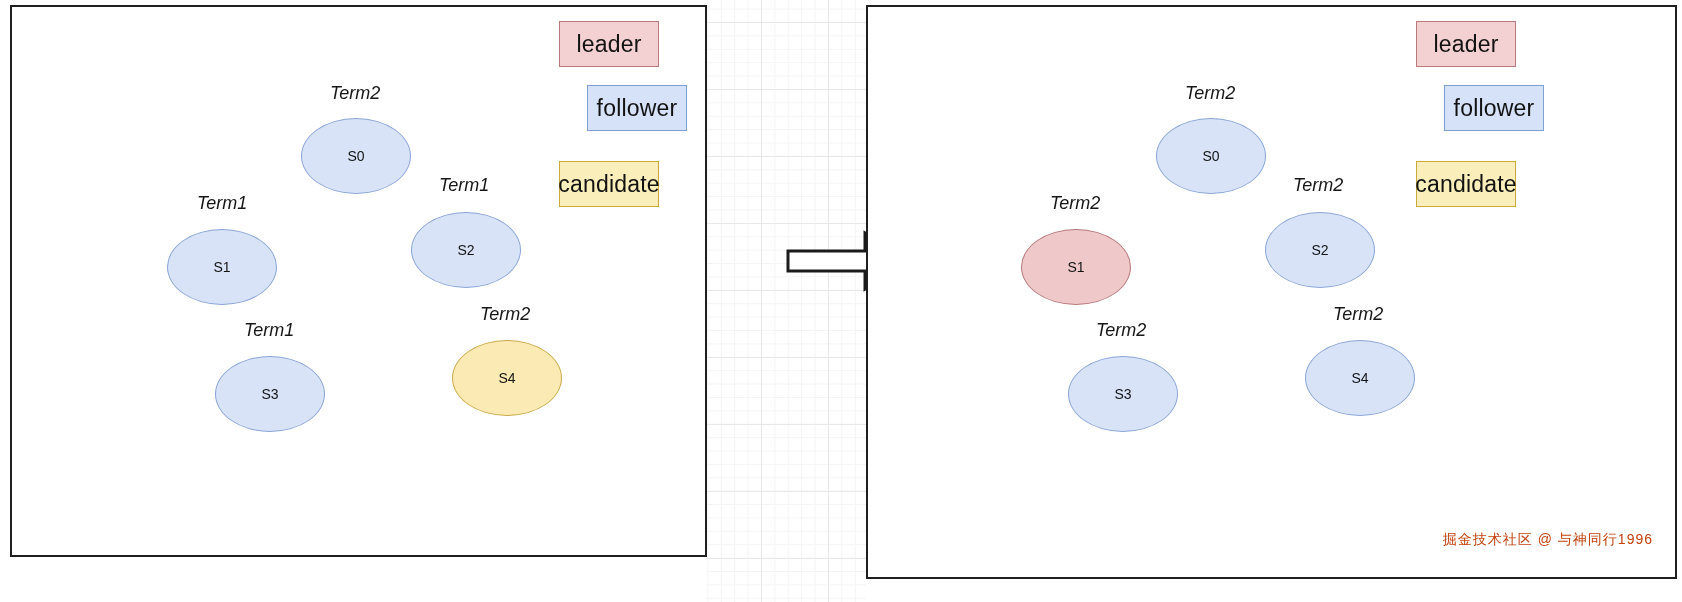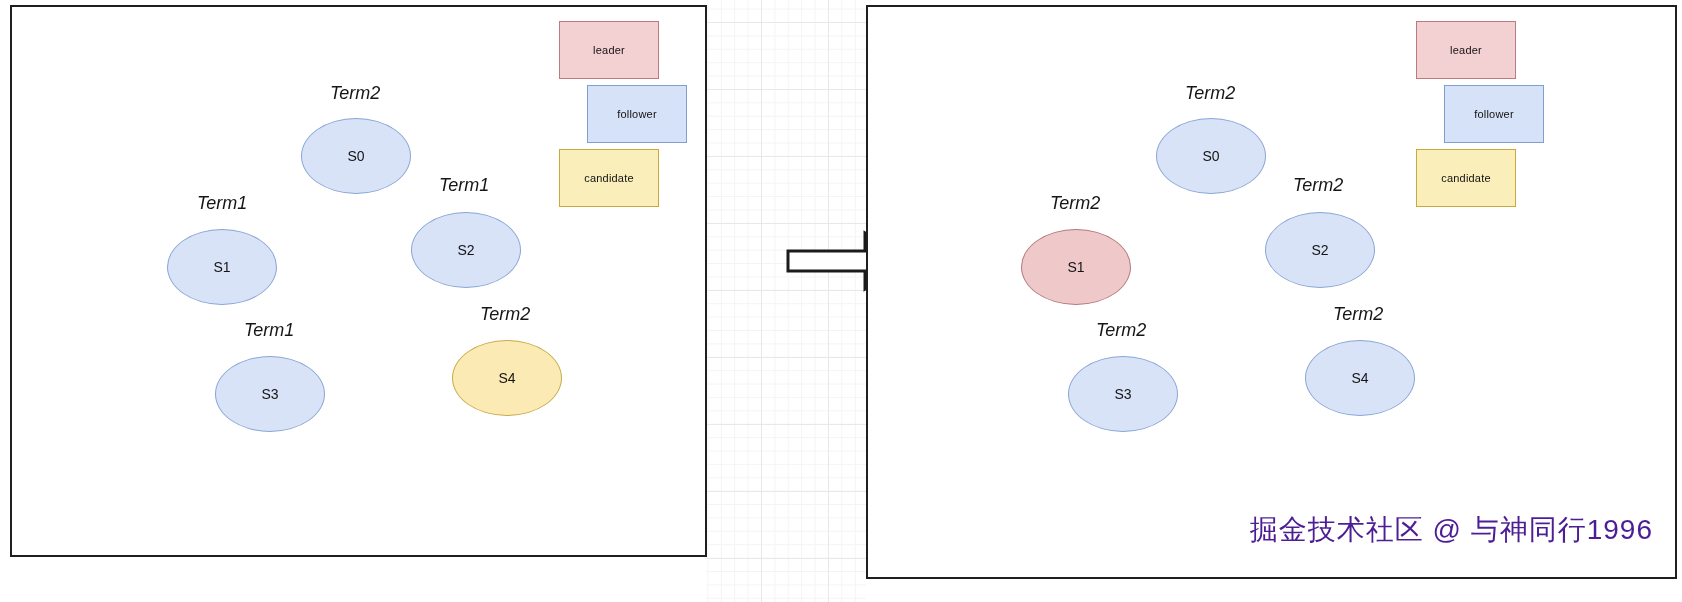--- a/index.html
+++ b/index.html
@@ -40,33 +40,33 @@
   }
   #panel-before { left: 10px;  top: 5px; width: 697px; height: 552px; }
   #panel-after  { left: 866px; top: 5px; width: 811px; height: 574px; }
 
   
   .legend { position: absolute; }
   .legend-chip {
     position: absolute;
     box-sizing: border-box;
     width: 100px;
-    height: 58px;
+    height: 46px;
     border-width: 1px;
     border-style: solid;
     display: flex;
     align-items: center;
     justify-content: center;
-    font-size: 11px;
+    font-size: 23px;
     color: #121212;
     letter-spacing: .2px;
   }
   .chip-leader    { background: #f3d0d1; border-color: #b97b7d; }
   .chip-follower  { background: #d6e2f7; border-color: #7f9fd1; margin-left: 28px; }
-  .chip-candidate { background: #faeeba; border-color: #c9a93c; }
+  .chip-candidate { background: #faeeba; border-color: #c9a93c; margin-top: 12px; }
 
   
   .node {
     position: absolute;
     box-sizing: border-box;
     width: 110px;
     height: 76px;
     border-radius: 50%;
     border-width: 1.4px;
     border-style: solid;
@@ -95,22 +95,22 @@
     top: 228px;
     width: 128px;
     height: 66px;
   }
 
   
   #watermark {
     position: absolute;
     right: 22px;
     bottom: 28px;
-    font-size: 28px;
-    color: #4c1d95;
+    font-size: 14px;
+    color: #c2410c;
     white-space: nowrap;
     letter-spacing: 1px;
   }
 </style>
 </head>
 <body>
 
 <div id="stage">
 
   <div id="grid-backdrop"></div>

